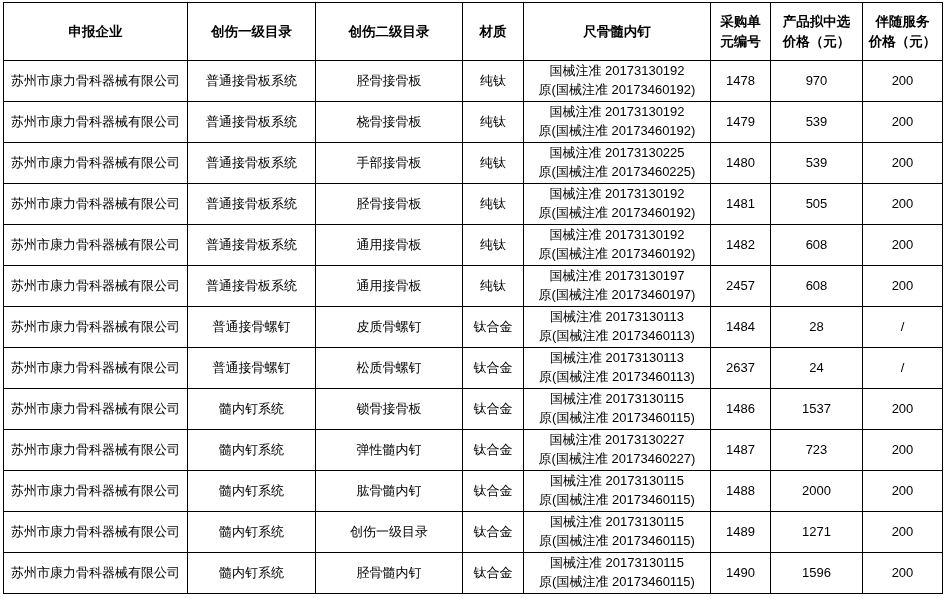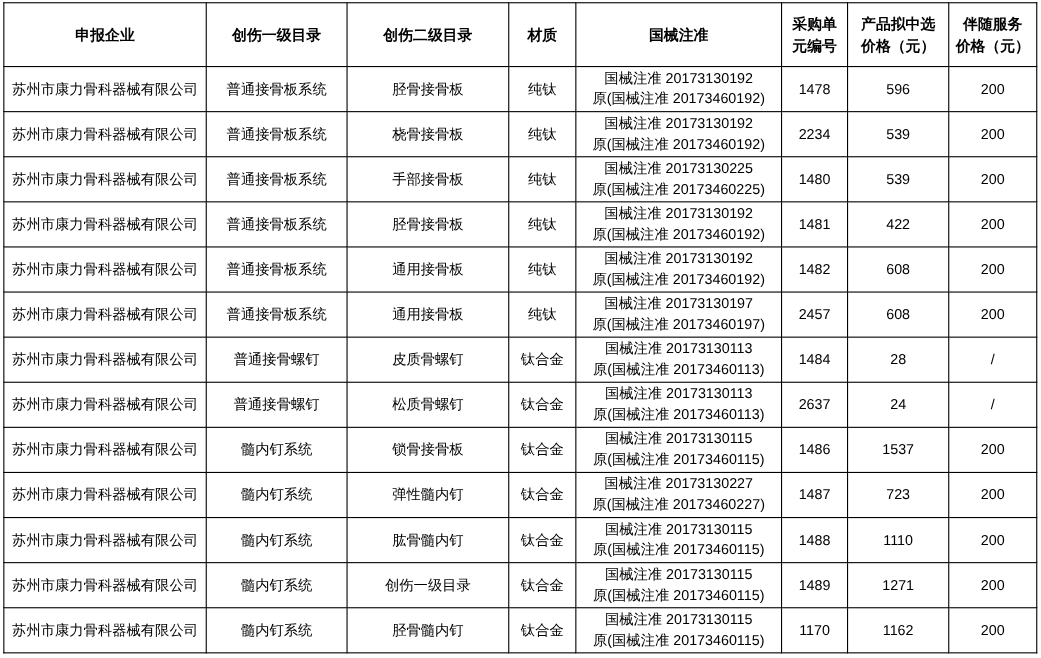--- a/index.html
+++ b/index.html
@@ -56,49 +56,49 @@
         <col class="c-unit">
         <col class="c-price">
         <col class="c-svc">
     </colgroup>
     <thead>
       <tr>
         <th>申报企业</th>
         <th>创伤一级目录</th>
         <th>创伤二级目录</th>
         <th>材质</th>
-        <th>国械注准</th>
+        <th>尺骨髓内钉</th>
         <th>采购单
 元编号</th>
         <th>产品拟中选
 价格（元）</th>
         <th>伴随服务
 价格（元）</th>
       </tr>
     </thead>
     <tbody>
       <tr>
         <td>苏州市康力骨科器械有限公司</td>
         <td>普通接骨板系统</td>
         <td>胫骨接骨板</td>
         <td>纯钛</td>
         <td>国械注准 20173130192
 原(国械注准 20173460192)</td>
         <td>1478</td>
-        <td>596</td>
+        <td>970</td>
         <td>200</td>
       </tr>
       <tr>
         <td>苏州市康力骨科器械有限公司</td>
         <td>普通接骨板系统</td>
         <td>桡骨接骨板</td>
         <td>纯钛</td>
         <td>国械注准 20173130192
 原(国械注准 20173460192)</td>
-        <td>2234</td>
+        <td>1479</td>
         <td>539</td>
         <td>200</td>
       </tr>
       <tr>
         <td>苏州市康力骨科器械有限公司</td>
         <td>普通接骨板系统</td>
         <td>手部接骨板</td>
         <td>纯钛</td>
         <td>国械注准 20173130225
 原(国械注准 20173460225)</td>
@@ -107,21 +107,21 @@
         <td>200</td>
       </tr>
       <tr>
         <td>苏州市康力骨科器械有限公司</td>
         <td>普通接骨板系统</td>
         <td>胫骨接骨板</td>
         <td>纯钛</td>
         <td>国械注准 20173130192
 原(国械注准 20173460192)</td>
         <td>1481</td>
-        <td>422</td>
+        <td>505</td>
         <td>200</td>
       </tr>
       <tr>
         <td>苏州市康力骨科器械有限公司</td>
         <td>普通接骨板系统</td>
         <td>通用接骨板</td>
         <td>纯钛</td>
         <td>国械注准 20173130192
 原(国械注准 20173460192)</td>
         <td>1482</td>
@@ -184,40 +184,40 @@
         <td>200</td>
       </tr>
       <tr>
         <td>苏州市康力骨科器械有限公司</td>
         <td>髓内钉系统</td>
         <td>肱骨髓内钉</td>
         <td>钛合金</td>
         <td>国械注准 20173130115
 原(国械注准 20173460115)</td>
         <td>1488</td>
-        <td>1110</td>
+        <td>2000</td>
         <td>200</td>
       </tr>
       <tr>
         <td>苏州市康力骨科器械有限公司</td>
         <td>髓内钉系统</td>
         <td>创伤一级目录</td>
         <td>钛合金</td>
         <td>国械注准 20173130115
 原(国械注准 20173460115)</td>
         <td>1489</td>
         <td>1271</td>
         <td>200</td>
       </tr>
       <tr>
         <td>苏州市康力骨科器械有限公司</td>
         <td>髓内钉系统</td>
         <td>胫骨髓内钉</td>
         <td>钛合金</td>
         <td>国械注准 20173130115
 原(国械注准 20173460115)</td>
-        <td>1170</td>
-        <td>1162</td>
+        <td>1490</td>
+        <td>1596</td>
         <td>200</td>
       </tr>
     </tbody>
   </table>
 </div>
 
 </body></html>

